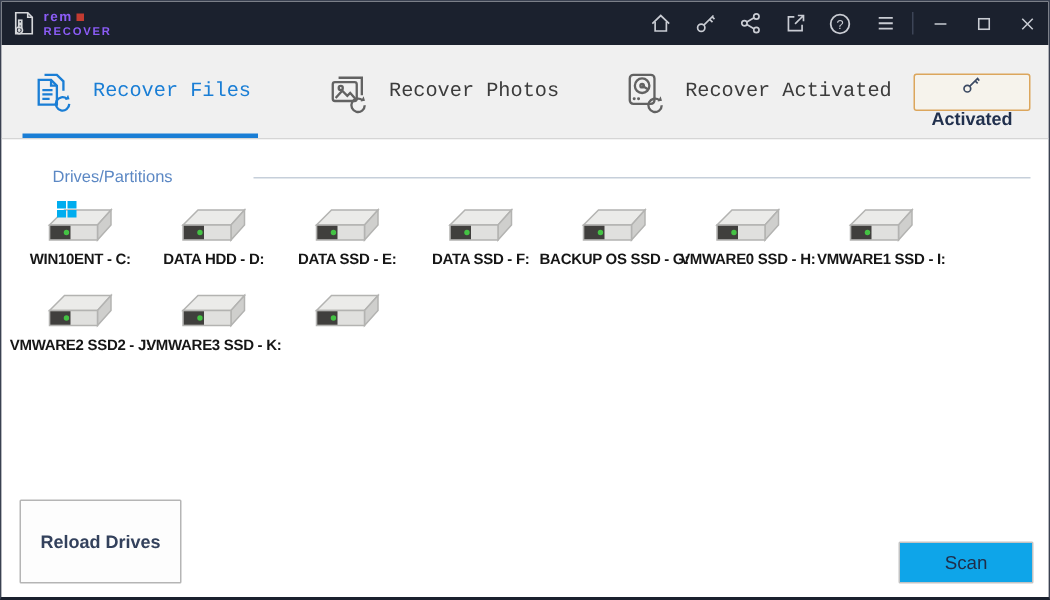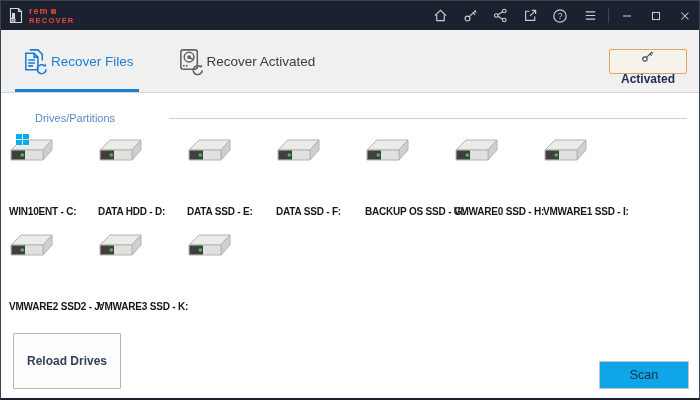--- a/index.html
+++ b/index.html
@@ -16,21 +16,21 @@
 
   
   .titlebar {
     height:29px; flex:0 0 29px;
     background:#1b212e;
     display:flex; align-items:center;
     color:#c9ccd3;
   }
   .logo { display:flex; align-items:center; gap:5px; padding-left:7px; }
   .logo svg { display:block; }
-  .logo-text { line-height:1; color:#ef4444; }
+  .logo-text { line-height:1; color:#8b5cf6; }
   .logo-line1 { font-size:9px; font-weight:bold; letter-spacing:1px; display:flex; align-items:center; gap:1px; }
   .logo-red-sq { display:inline-block; width:5px; height:5px; background:#c23b31; margin-left:1px; }
   .logo-line2 { font-size:7.5px; font-weight:bold; letter-spacing:1.2px; margin-top:1px; }
 
   .titlebar-right { margin-left:auto; display:flex; align-items:center; height:100%; }
   .tb-icon {
     width:30px; height:29px; display:flex; align-items:center; justify-content:center;
     color:#c9ccd3; cursor:default;
   }
   .tb-icon svg { display:block; }
@@ -39,22 +39,22 @@
 
   
   .tabbar {
     height:63px; flex:0 0 63px;
     background:#f0f0f0;
     border-bottom:1px solid #d5d5d5;
     display:flex; align-items:center;
   }
   .tab {
     position:relative; height:100%;
-    display:flex; align-items:center; 
-    padding:0 5px; cursor:pointer;
+    display:flex; align-items:center; gap:11px;
+    padding:0 5px; cursor:pointer;font-family:Liberation Mono, monospace;
   }
   .tab-1 { margin-left:14px; }
   .tab-2 { margin-left:40px; }
   .tab-3 { margin-left:32px; }
   .tab-label { font-size:13.5px; color:#3c3c3c; }
   .tab.active .tab-label { color:#1a7ed5; }
   .tab.active::after {
     content:""; position:absolute; left:0; right:0; bottom:0;
     height:3px; background:#1a7ed5;
   }
@@ -78,23 +78,22 @@
   }
   .section-label { font-size:11px; color:#5c88c4; white-space:nowrap; }
   .section-line { flex:1; height:1px; background:#c6cfda; margin-left:9px; }
 
   .drives-grid {
     margin:13px 0 0 8px; width:660px;
     display:flex; flex-wrap:wrap;
   }
   .drive {
     width:89px; margin-bottom:15px;
-    display:flex; flex-direction:column; align-items:flex-start;
+    display:flex; flex-direction:column; align-items:center;
     cursor:pointer;
-    gap:38px;
   }
   .drive-icon-wrap { position:relative; width:46px; height:28px; }
   .winlogo {
     position:absolute; left:7px; top:-3px;
     display:grid; grid-template-columns:6px 6px; grid-template-rows:5px 5px; gap:1px;
   }
   .winlogo i { background:#00adef; display:block; }
   .drive-label {
     margin-top:3px; font-size:10px; font-weight:bold; color:#161616;
     text-align:center; white-space:nowrap; letter-spacing:-0.2px;
@@ -207,20 +206,33 @@
           <path d="M6 7.5 h8.5 l4 4 V24.5 H6 z"></path>
           <path d="M14.5 7.5 v4 h4"></path>
           <path d="M8.5 14.5 h7 M8.5 17.5 h7 M8.5 20.5 h5"></path>
           <path d="M27 24 a4.6 4.6 0 1 1 -1.6-3.5"></path>
           <path d="M26.2 17.8 l1 3 -3 0.6" fill="#1a7ed5" stroke="none"></path>
         </svg>
       </span>
       <span class="tab-label">Recover Files</span>
     </div>
 
+    <div class="tab tab-2">
+      <span>
+        <svg width="31" height="31" viewBox="0 0 32 32" fill="none" stroke="#626262" stroke-width="1.6">
+          <path d="M9 6 h16 v12"></path>
+          <rect x="5" y="9" width="16.5" height="13" rx="1.5"></rect>
+          <circle cx="10.5" cy="13" r="1.4"></circle>
+          <path d="M7 20 l4.5-5 3.5 3.5 2-2 4 4.5"></path>
+          <path d="M27 25 a4.6 4.6 0 1 1 -1.6-3.5"></path>
+          <path d="M26.2 18.8 l1 3 -3 0.6" fill="#626262" stroke="none"></path>
+        </svg>
+      </span>
+      <span class="tab-label">Recover Photos</span>
+    </div>
 
     <div class="tab tab-3">
       <span>
         <svg width="31" height="31" viewBox="0 0 32 32" fill="none" stroke="#626262" stroke-width="1.6">
           <rect x="5" y="4" width="17" height="20" rx="2.5"></rect>
           <circle cx="13.5" cy="11.5" r="5"></circle>
           <circle cx="13.5" cy="11.5" r="1.2"></circle>
           <path d="M13.5 11.5 l4 2.5"></path>
           <path d="M8 20.5 h0.1 M11 20.5 h0.1" stroke-width="2" stroke-linecap="round"></path>
           <path d="M27 25 a4.6 4.6 0 1 1 -1.6-3.5"></path>

